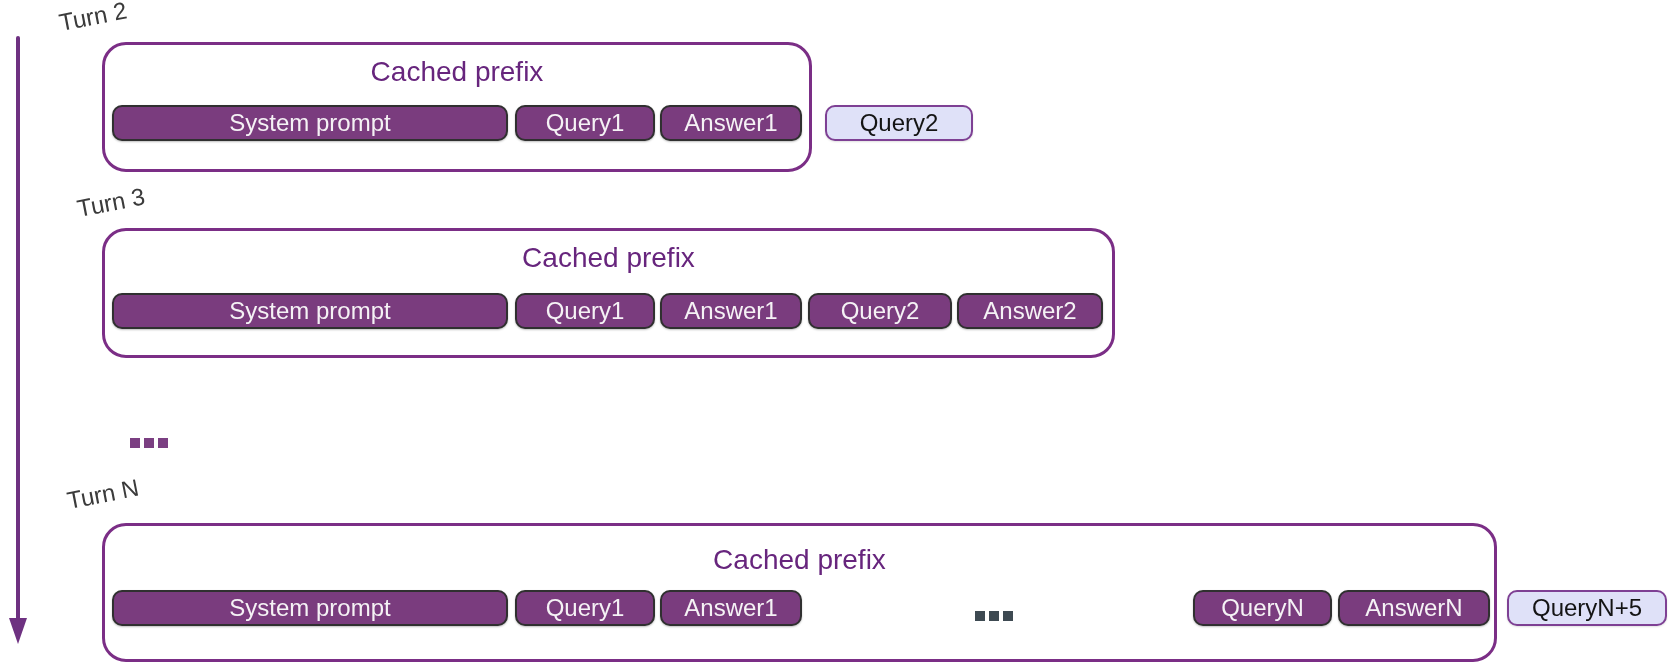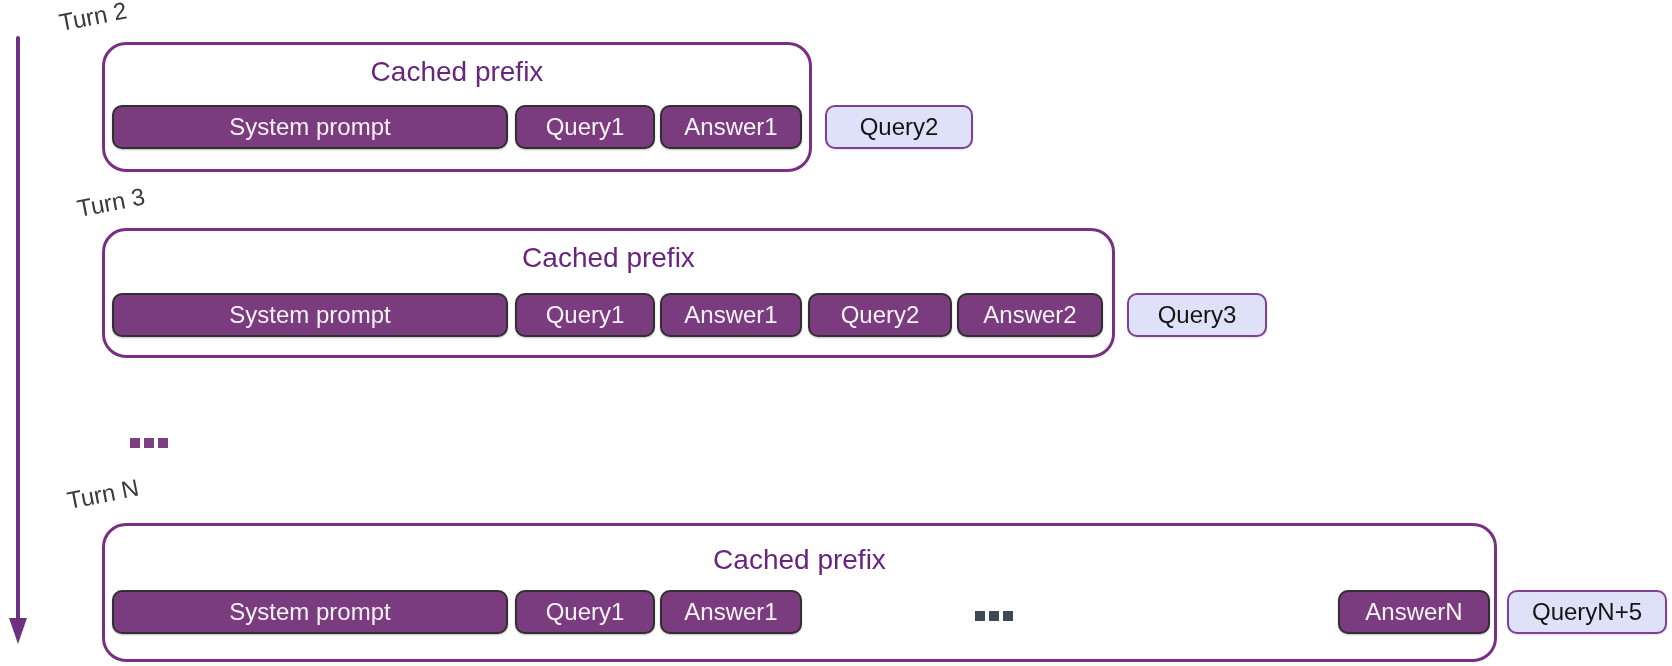--- a/index.html
+++ b/index.html
@@ -43,21 +43,21 @@
     position:absolute;box-sizing:border-box;background:#fff;
     border:3px solid var(--container-border);border-radius:24px;
   }
   .prefix-title{
     margin-top:11px;text-align:center;color:var(--title-text);
     font-size:28px;line-height:1.15;
   }
   .prefix-title.tall{margin-top:18px;}
   
   .token{
-    position:absolute;box-sizing:border-box;height:44px;
+    position:absolute;box-sizing:border-box;height:36px;
     display:flex;align-items:center;justify-content:center;
     font-size:24px;border-radius:10px;white-space:nowrap;
   }
   .token.dark{
     background:var(--dark-box-fill);border:2.5px solid var(--dark-box-border);
     color:var(--dark-box-text);box-shadow:0 1px 2px rgba(0,0,0,.25);
   }
   .token.light{
     background:var(--light-box-fill);border:2px solid var(--light-box-border);
     color:var(--light-box-text);box-shadow:0 1px 2px rgba(0,0,0,.12);
@@ -87,36 +87,36 @@
 
   <div class="turn-label" style="left:80px;top:196px;">Turn 3</div>
   <div class="prefix-box" style="left:102px;top:228px;width:1013px;height:130px;">
     <div class="prefix-title">Cached prefix</div>
   </div>
   <div class="token dark" style="left:112px;top:293px;width:396px;">System prompt</div>
   <div class="token dark" style="left:515px;top:293px;width:140px;">Query1</div>
   <div class="token dark" style="left:660px;top:293px;width:142px;">Answer1</div>
   <div class="token dark" style="left:808px;top:293px;width:144px;">Query2</div>
   <div class="token dark" style="left:957px;top:293px;width:146px;text-align:right;">Answer2</div>
-  <div class="token light" style="left:1127px;top:293px;width:140px;">Query3</div>
 
   <div class="dots purple" style="left:130px;top:438px;">
     <span></span>
       <span></span>
       <span></span>
   </div>
 
   <div class="turn-label" style="left:70px;top:488px;">Turn N</div>
   <div class="prefix-box" style="left:102px;top:523px;width:1395px;height:139px;">
     <div class="prefix-title tall">Cached prefix</div>
   </div>
   <div class="token dark" style="left:112px;top:590px;width:396px;">System prompt</div>
   <div class="token dark" style="left:515px;top:590px;width:140px;">Query1</div>
   <div class="token dark" style="left:660px;top:590px;width:142px;">Answer1</div>
   <div class="dots dark" style="left:975px;top:611px;">
     <span></span>
       <span></span>
       <span></span>
   </div>
+  <div class="token dark" style="left:1193px;top:590px;width:139px;">QueryN</div>
   <div class="token dark" style="left:1338px;top:590px;width:152px;text-align:right;">AnswerN</div>
   <div class="token light" style="left:1507px;top:590px;width:160px;">QueryN+5</div>
 
 </div>
 
 </body></html>

